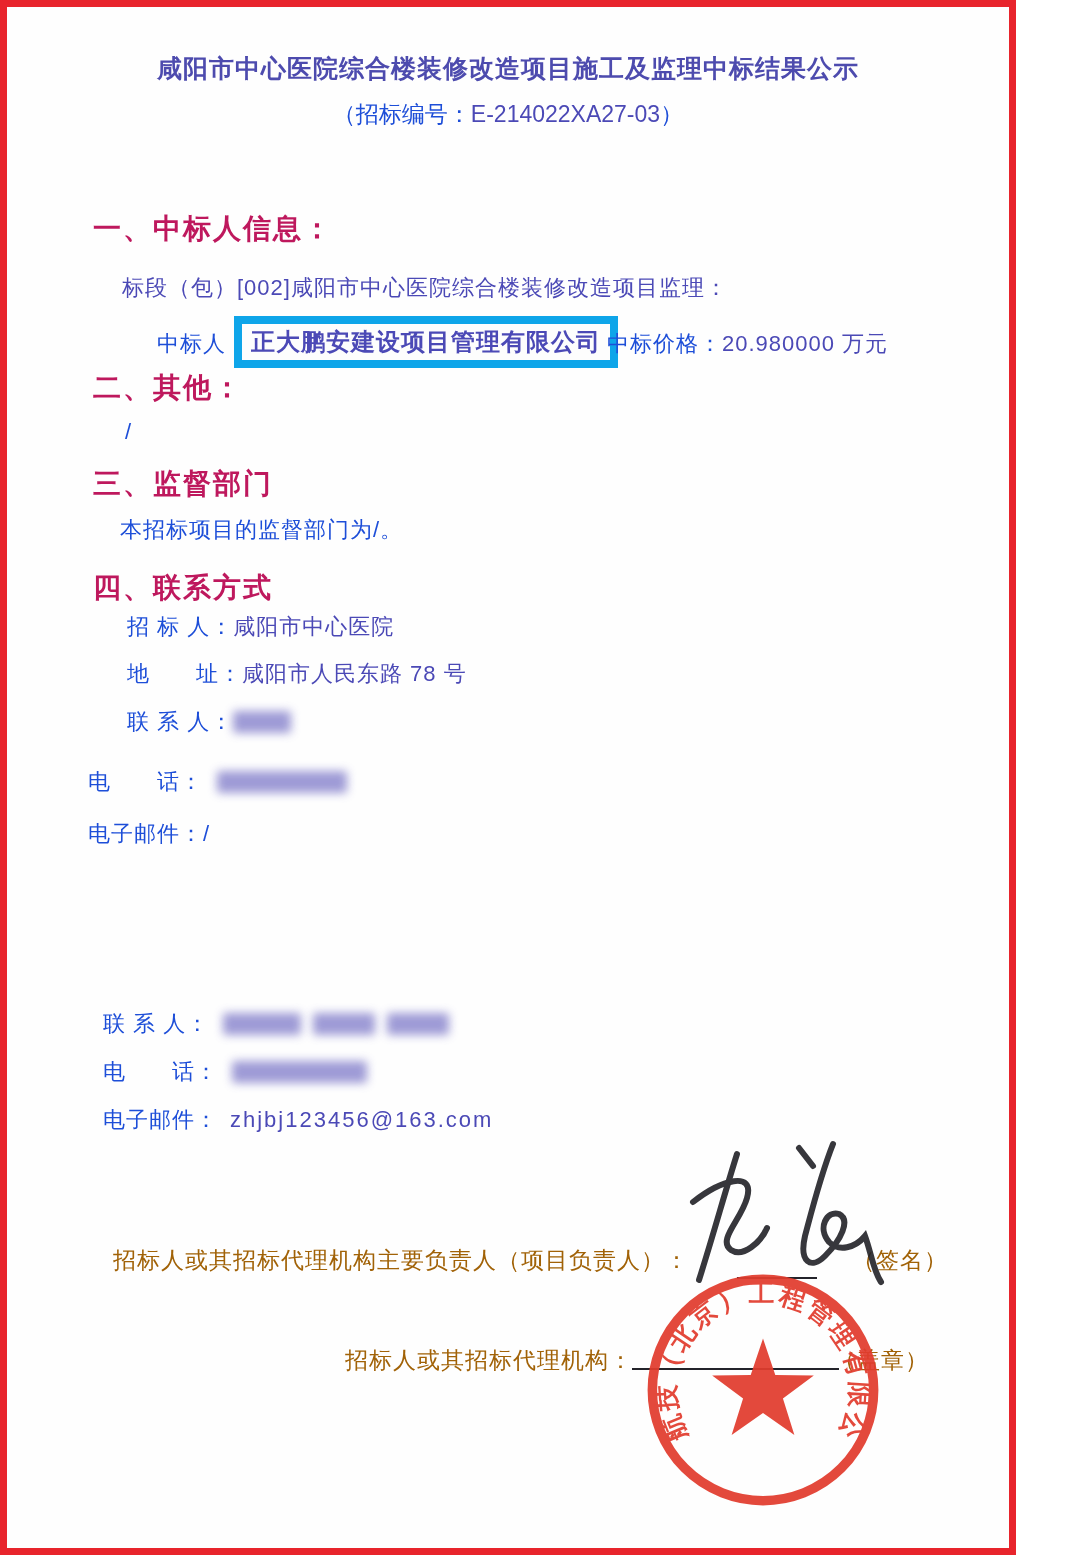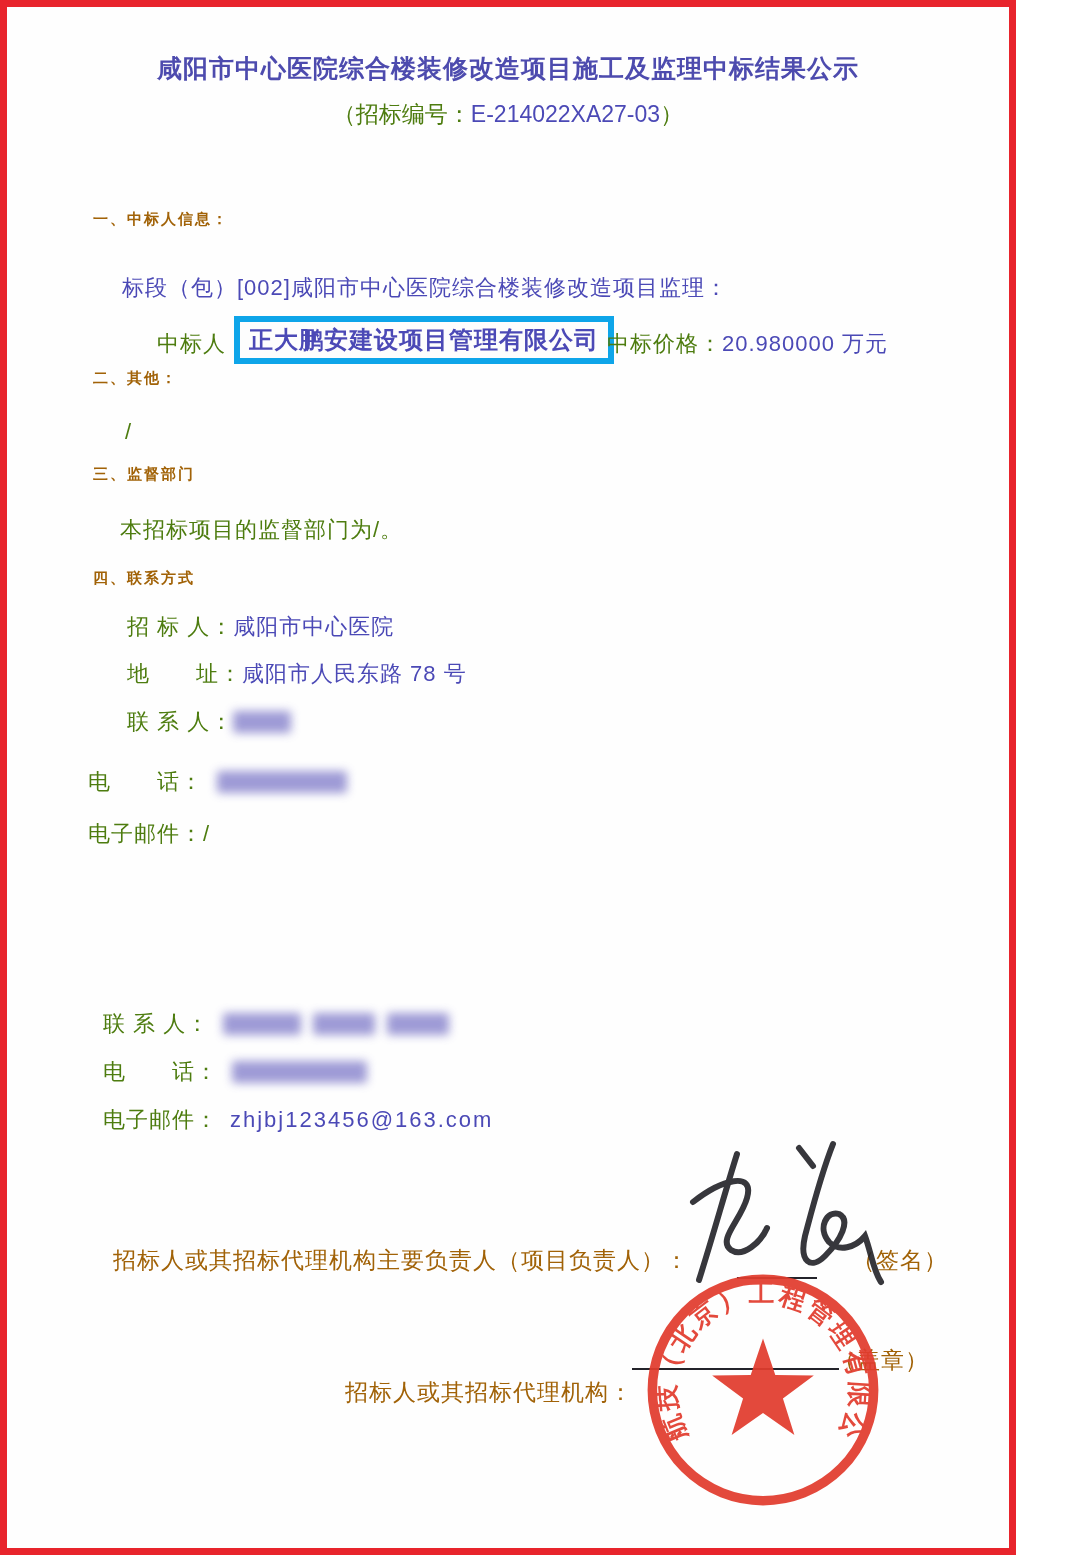--- a/index.html
+++ b/index.html
@@ -6,32 +6,32 @@
   .page{
     position:relative;
     width:1016px;height:1555px;
     box-sizing:border-box;
     background:#fefefe;
     border:7px solid #e8242c;
     font-family:"Liberation Sans", sans-serif;
     overflow:hidden;
   }
   .abs{position:absolute;white-space:nowrap;}
-  .dark{color:#4d7c0f;}
+  .dark{color:#1d4ed8;}
   .blue{color:#4b49b6;}
   .title{
     left:0;right:0;top:45px;text-align:center;
     font-size:25px;font-weight:bold;color:#4d4bae;letter-spacing:1px;
   }
   .subtitle{left:0;right:0;top:92px;text-align:center;font-size:23px;}
-  .heading{font-size:15px;font-weight:bold;color:#a16207;letter-spacing:2px;}
+  .heading{font-size:28px;font-weight:bold;color:#be185d;letter-spacing:2px;}
   .body-row{font-size:22px;letter-spacing:1px;}
   .winner-box{
     display:inline-block;
-    border:6px solid #0ea5e9;
+    border:8px solid #0ea5e9;
     padding:2px 9px;
     font-size:24px;font-weight:600;color:#4b49b6;letter-spacing:1px;
     background:#fdfdfd;
   }
   .blur-chip{
     display:inline-block;height:22px;
     background:#8682cc;border-radius:2px;
     filter:blur(5px);opacity:.8;vertical-align:-4px;
   }
   .uline{position:absolute;height:2px;background:#23232a;}
@@ -91,21 +91,21 @@
     <span class="dark">电　　话：</span><span class="blur-chip" style="width:135px;margin-left:14px;"></span>
   </div>
   <div class="abs body-row" style="left:96px;top:1098px;">
     <span class="dark">电子邮件：</span><span class="blue" style="margin-left:12px;letter-spacing:2px;">zhjbj123456@163.com</span>
   </div>
 
   <div class="abs footer-row" style="left:106px;top:1238px;">招标人或其招标代理机构主要负责人（项目负责人）：</div>
   <div class="abs footer-row" style="left:845px;top:1238px;">（签名）</div>
   <div class="uline" style="left:730px;top:1270px;width:80px;"></div>
 
-  <div class="abs footer-row" style="left:338px;top:1338px;margin-top:32px;">招标人或其招标代理机构：</div>
+  <div class="abs footer-row" style="left:338px;top:1338px;">招标人或其招标代理机构：</div>
   <div class="abs footer-row" style="left:826px;top:1338px;">（盖章）</div>
   <div class="uline" style="left:625px;top:1361px;width:207px;"></div>
 
   <svg class="sig-svg" viewBox="0 0 212 172">
     <g fill="none" stroke="#1c1c22" stroke-width="6" stroke-linecap="round" opacity="0.88">
       <path d="M 62 14 C 50 52 38 96 24 140"></path>
       <path d="M 18 62 C 46 40 80 30 72 58 C 66 80 42 100 56 110 C 68 118 86 102 92 88"></path>
       <path d="M 124 8 L 138 26"></path>
       <path d="M 158 4 C 146 34 138 66 130 96 C 124 122 136 130 150 116 C 166 100 176 80 164 74 C 152 70 142 88 154 102 C 164 112 180 108 190 96 C 196 112 198 130 206 142"></path>
     </g>

